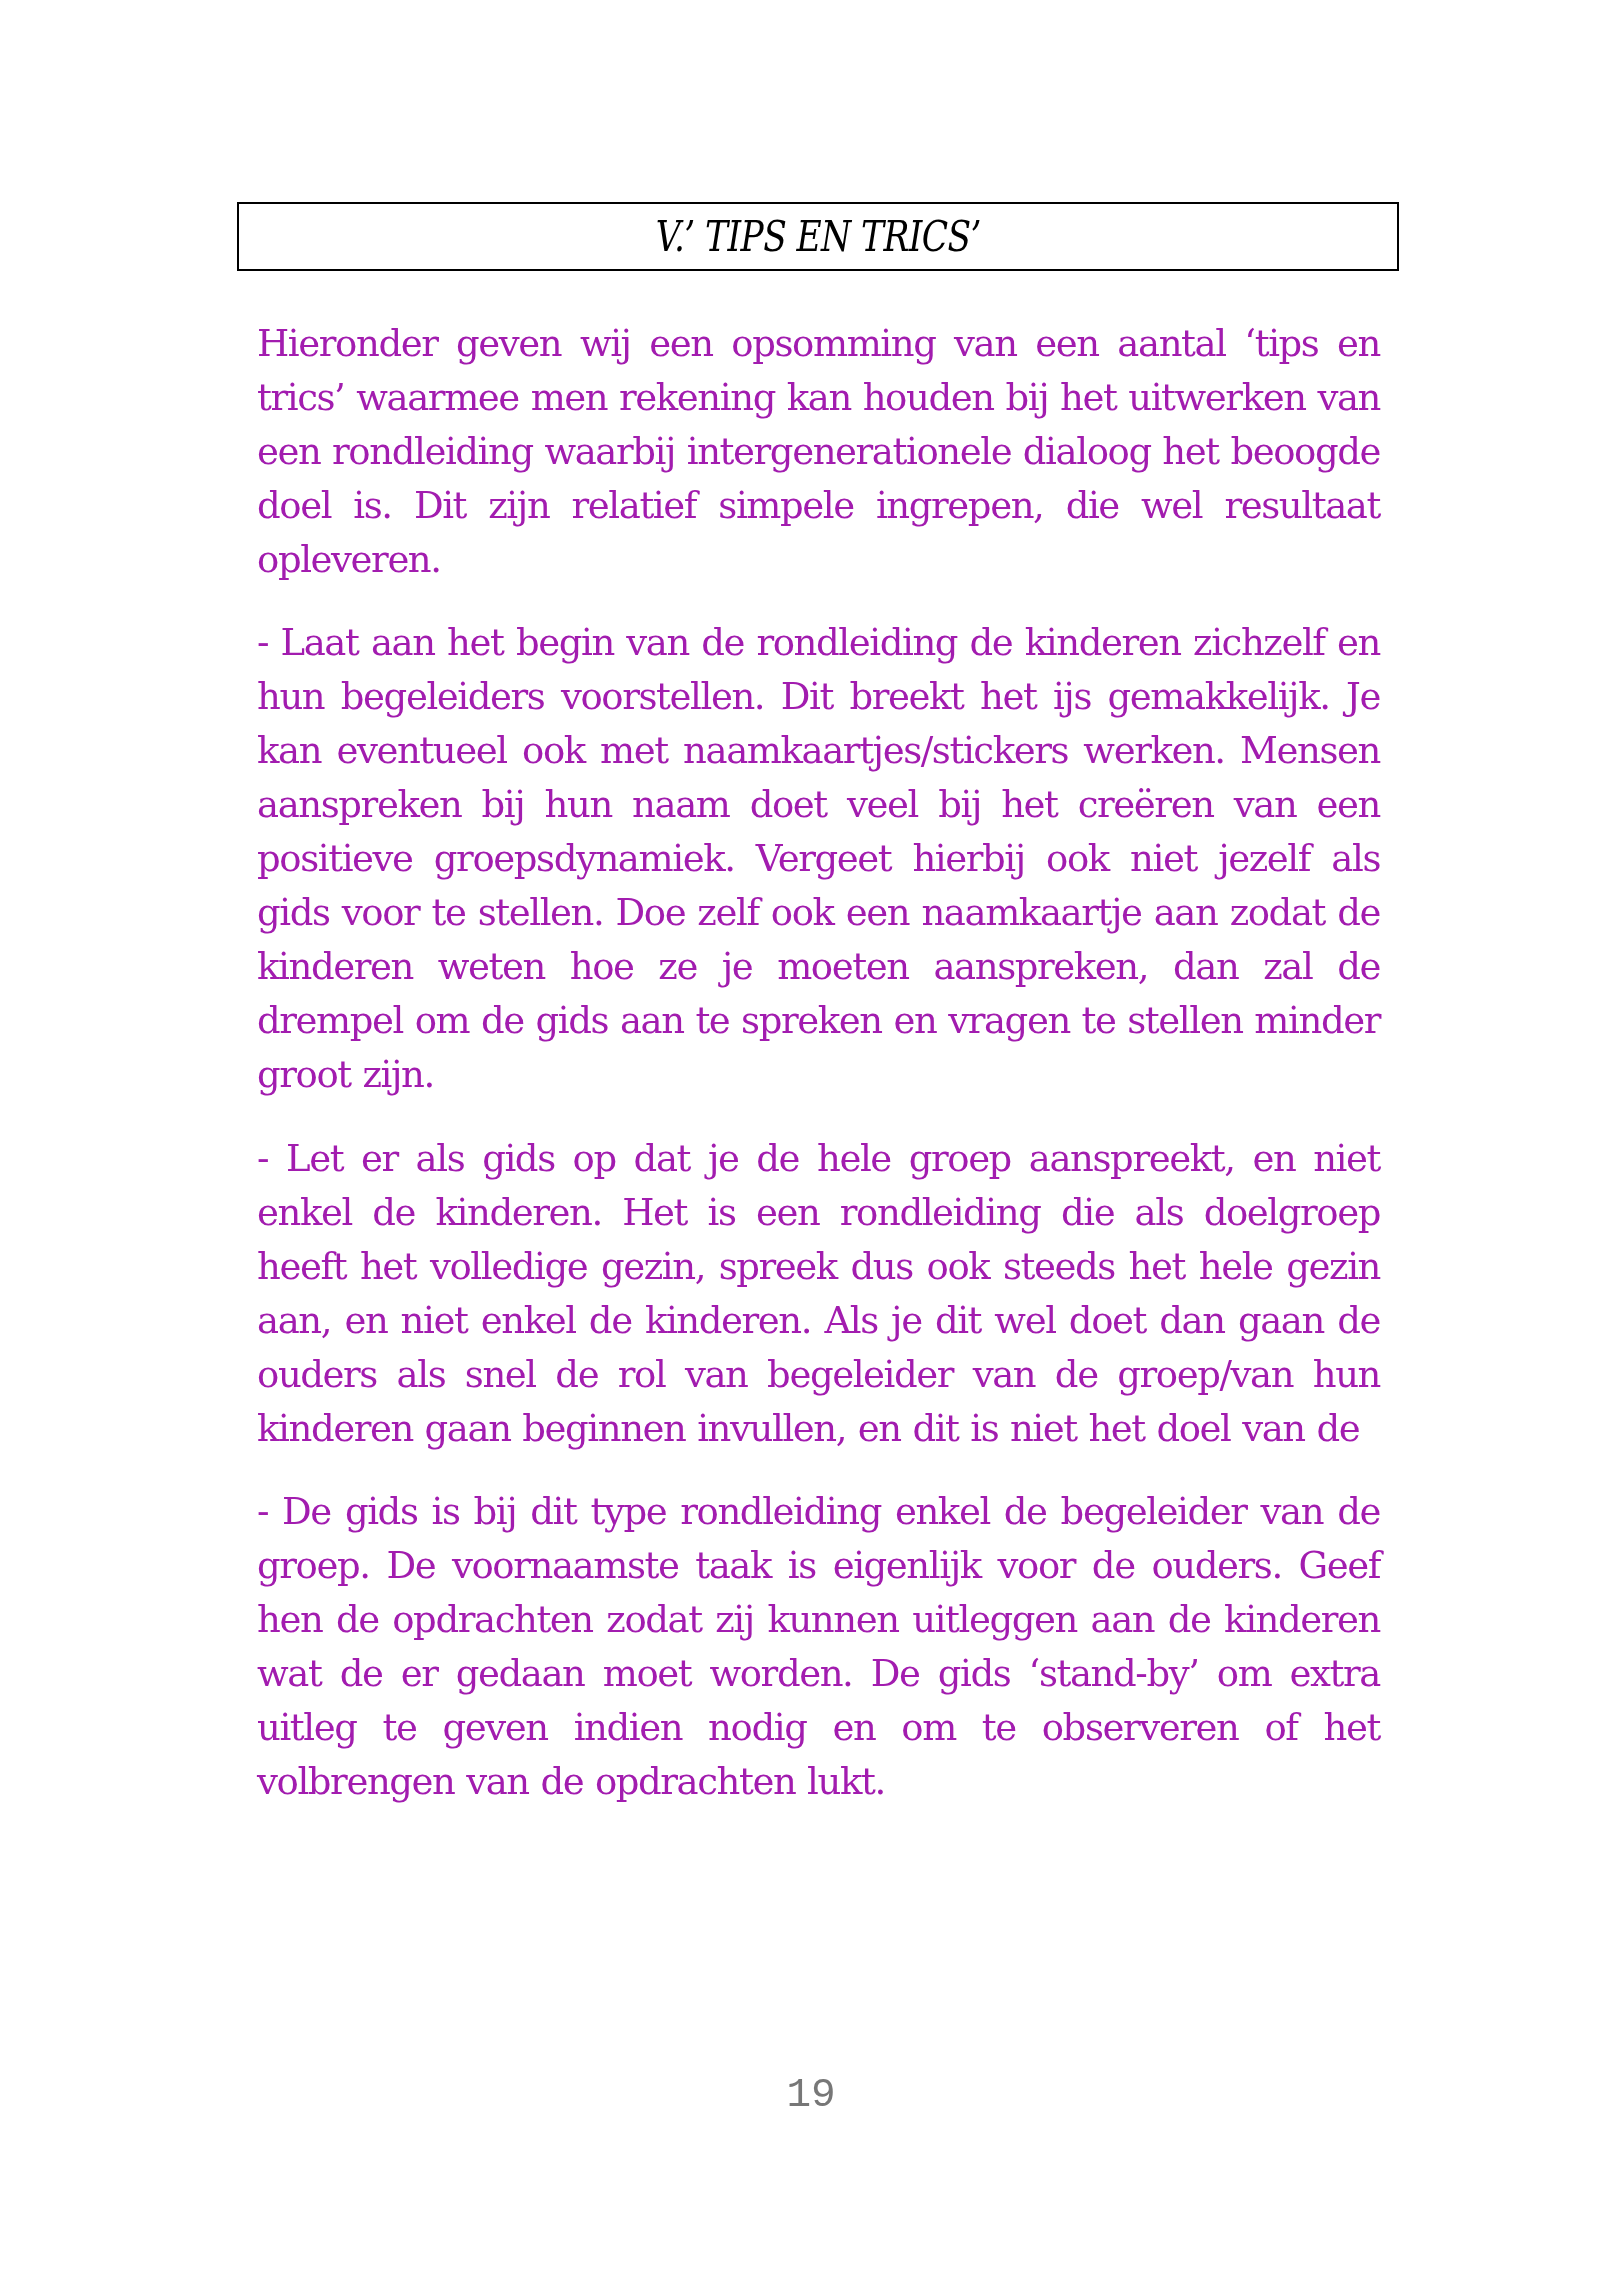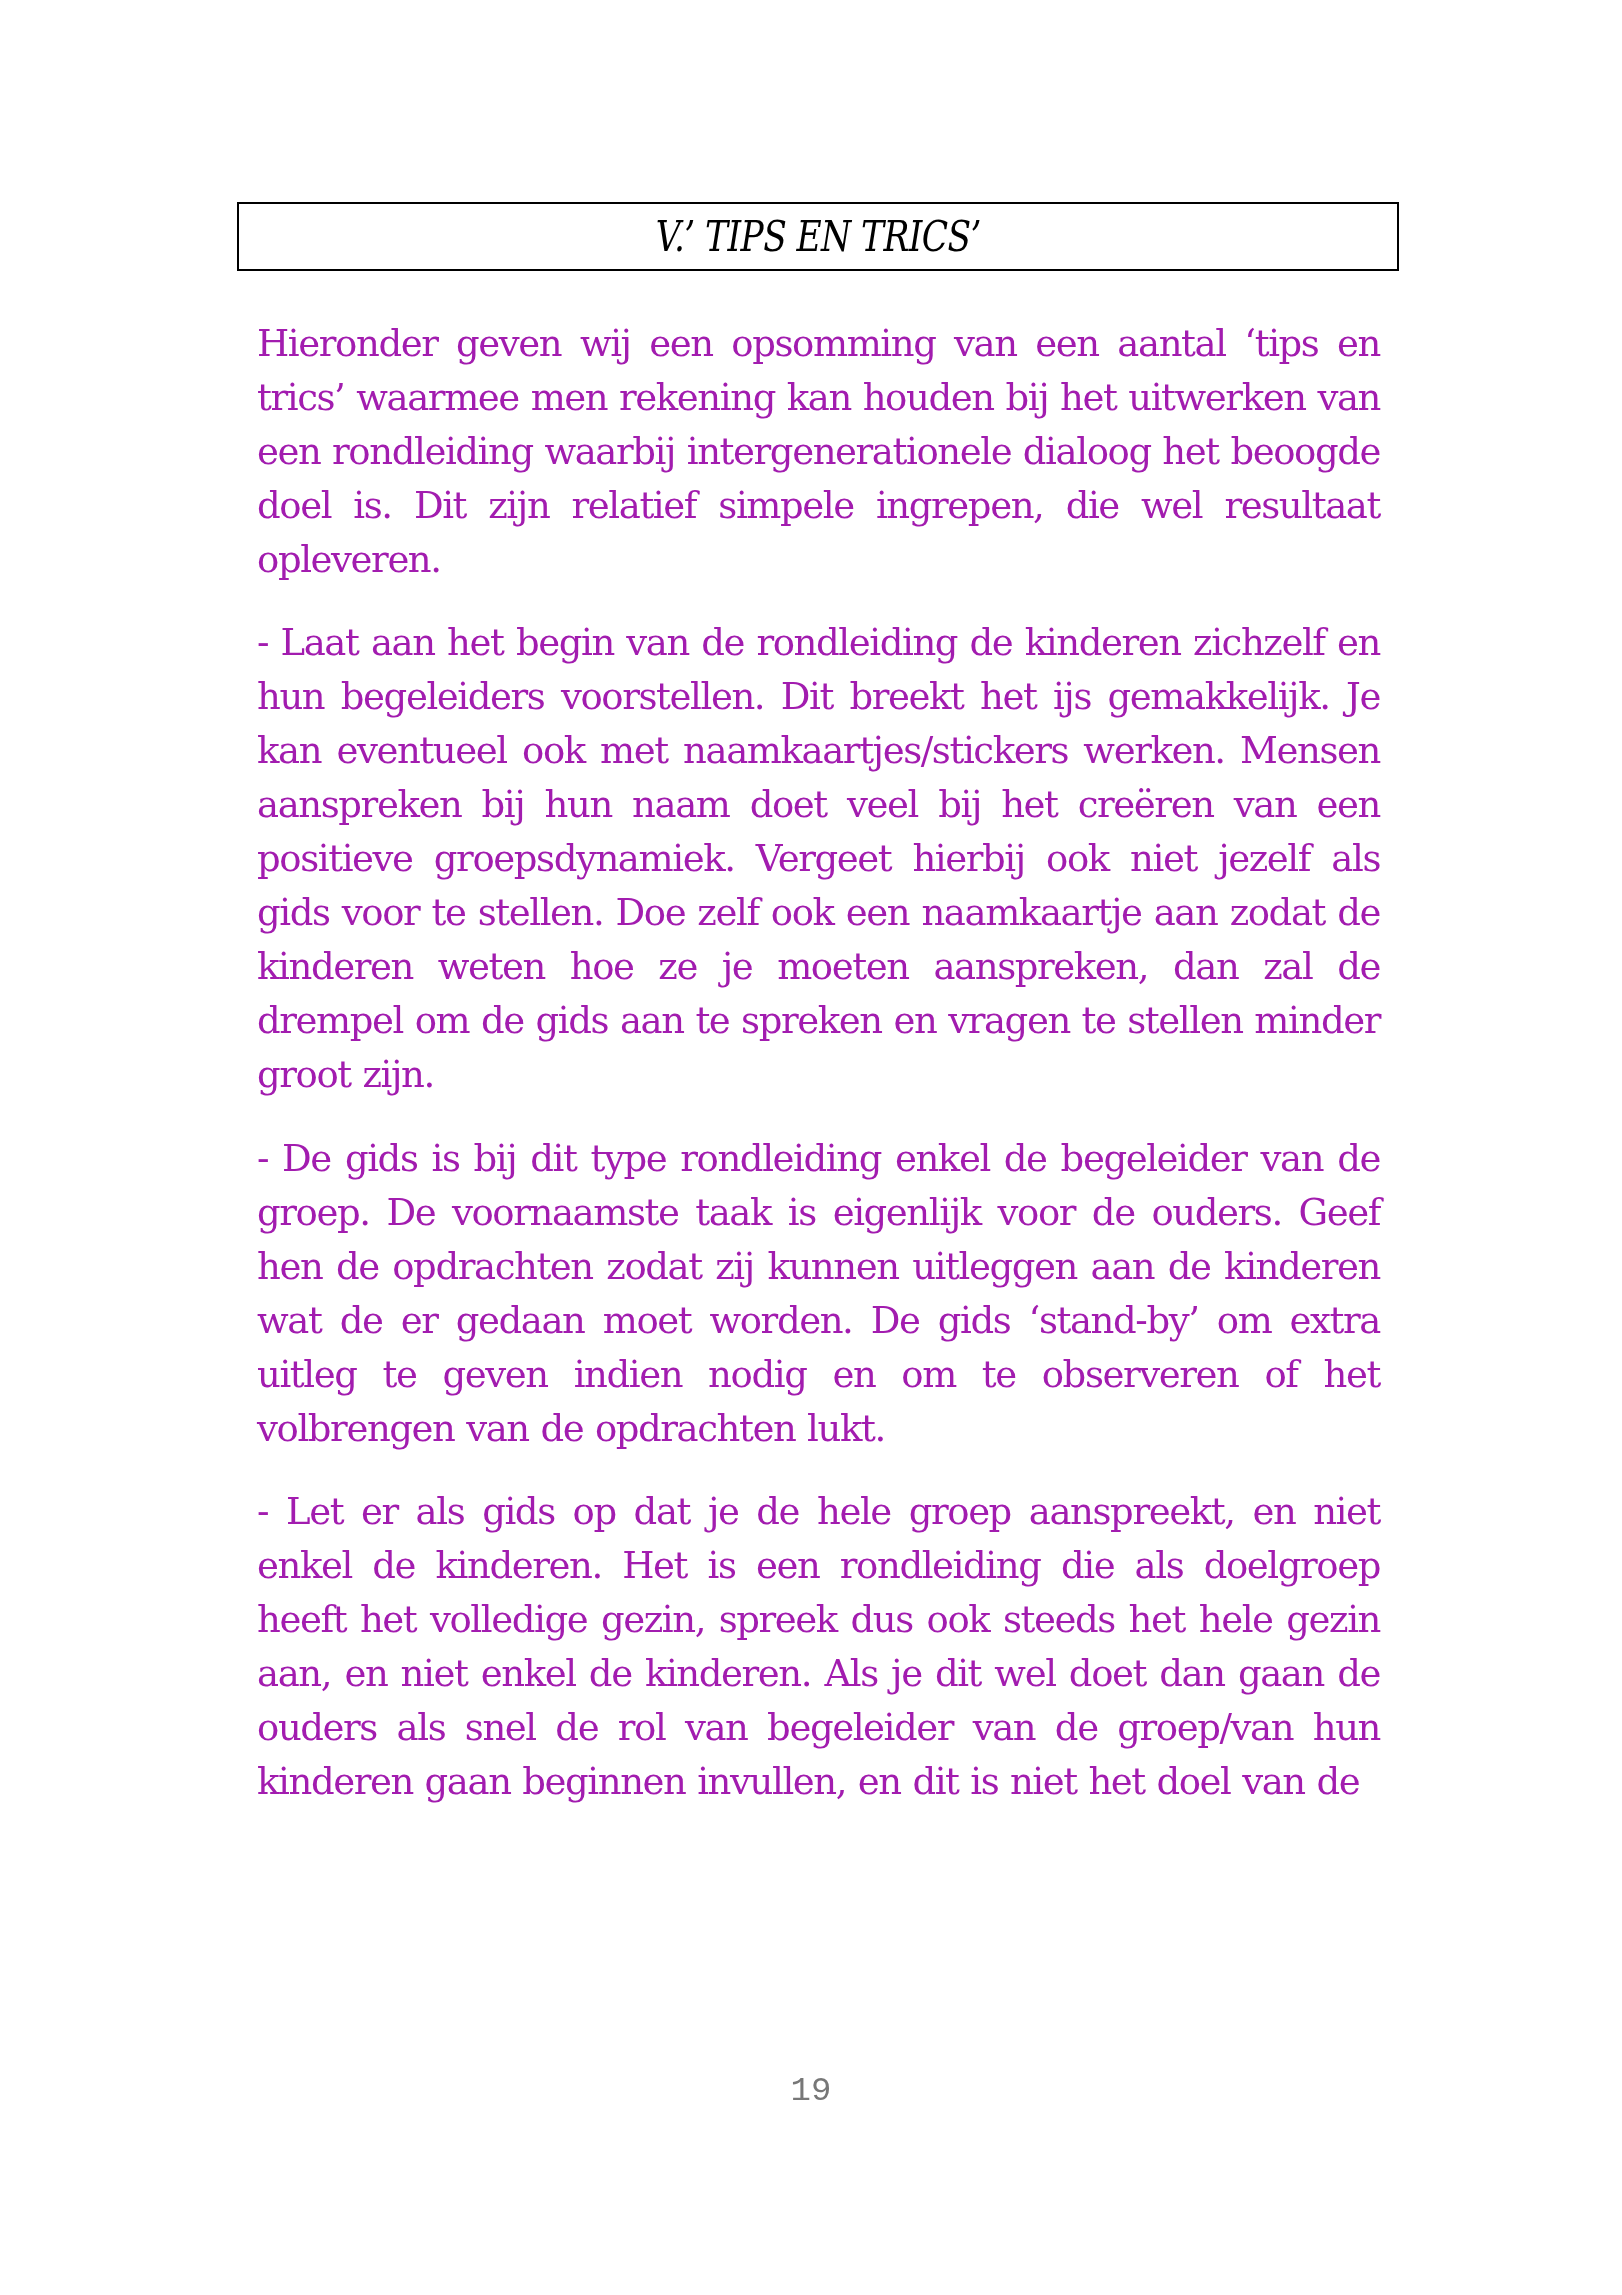--- a/index.html
+++ b/index.html
@@ -16,33 +16,33 @@
     font-variant: small-caps; transform: scaleX(0.82);
   }
   .body {
     position: absolute; left: 257px; top: 317px; width: 1123px;
     font-family: "DejaVu Serif", serif; font-size: 37px; line-height: 54px;
     color: #a21caf; text-align: justify;
   }
   .body p { margin: 0 0 29.4px 0; letter-spacing: -1.4px; word-spacing: 1.3px; }
   .page-number {
     position: absolute; left: 0; top: 2072px; width: 1622px; text-align: center;
-    font-family: "Liberation Mono", monospace; font-size: 34px; color: #777777;
+    font-family: "Liberation Mono", monospace; font-size: 41px; color: #777777;
   }
 </style>
 </head>
 <body>
 
 <div class="page">
   <div class="title-box">
     <span class="title">V.’ TIPS EN TRICS’</span>
   </div>
 
   <div class="body">
     <p>Hieronder geven wij een opsomming van een aantal ‘tips en trics’ waarmee men rekening kan houden bij het uitwerken van een rondleiding waarbij intergenerationele dialoog het beoogde doel is. Dit zijn relatief simpele ingrepen, die wel resultaat opleveren.</p>
     <p>- Laat aan het begin van de rondleiding de kinderen zichzelf en hun begeleiders voorstellen. Dit breekt het ijs gemakkelijk. Je kan eventueel ook met naamkaartjes/stickers werken. Mensen aanspreken bij hun naam doet veel bij het creëren van een positieve groepsdynamiek. Vergeet hierbij ook niet jezelf als gids voor te stellen. Doe zelf ook een naamkaartje aan zodat de kinderen weten hoe ze je moeten aanspreken, dan zal de drempel om de gids aan te spreken en vragen te stellen minder groot zijn.</p>
+    <p>- Let er als gids op dat je de hele groep aanspreekt, en niet enkel de kinderen. Het is een rondleiding die als doelgroep heeft het volledige gezin, spreek dus ook steeds het hele gezin aan, en niet enkel de kinderen. Als je dit wel doet dan gaan de ouders als snel de rol van begeleider van de groep/van hun kinderen gaan beginnen invullen, en dit is niet het doel van de</p>
     <p>- De gids is bij dit type rondleiding enkel de begeleider van de groep. De voornaamste taak is eigenlijk voor de ouders. Geef hen de opdrachten zodat zij kunnen uitleggen aan de kinderen wat de er gedaan moet worden. De gids ‘stand-by’ om extra uitleg te geven indien nodig en om te observeren of het volbrengen van de opdrachten lukt.</p>
-    <p>- Let er als gids op dat je de hele groep aanspreekt, en niet enkel de kinderen. Het is een rondleiding die als doelgroep heeft het volledige gezin, spreek dus ook steeds het hele gezin aan, en niet enkel de kinderen. Als je dit wel doet dan gaan de ouders als snel de rol van begeleider van de groep/van hun kinderen gaan beginnen invullen, en dit is niet het doel van de</p>
   </div>
 
   <div class="page-number">19</div>
 </div>
 
 
 </body></html>

